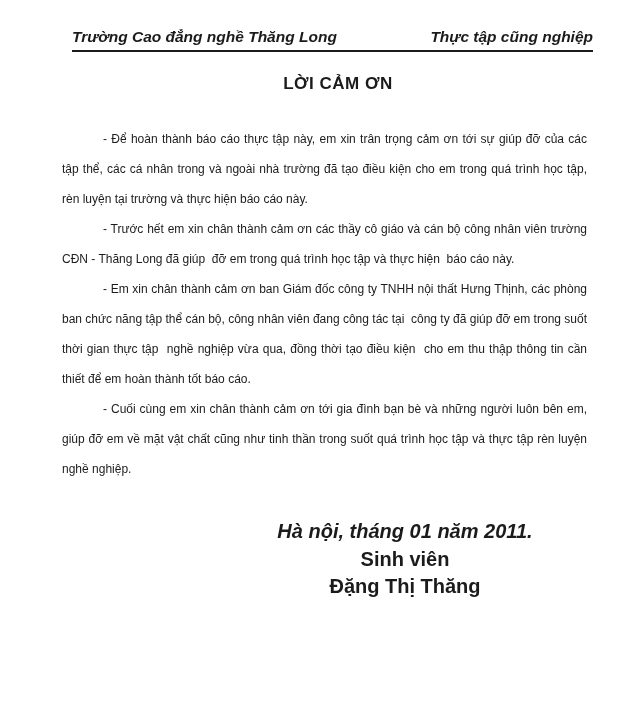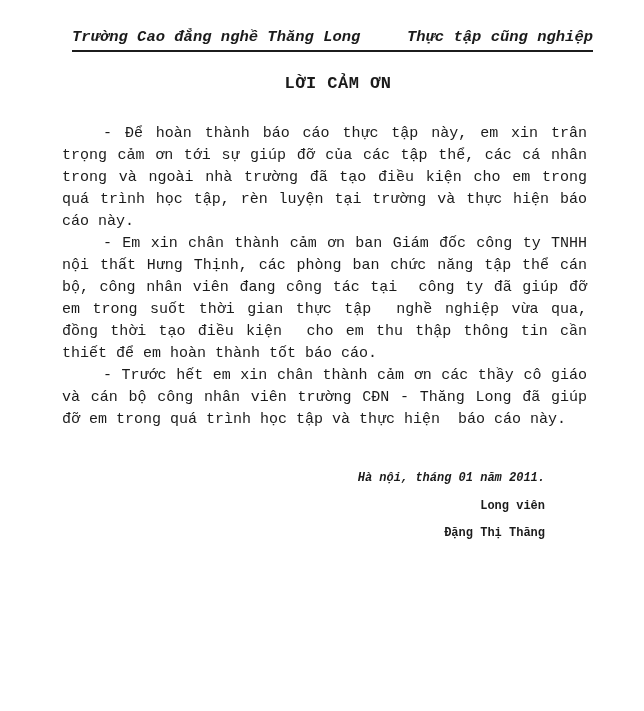--- a/index.html
+++ b/index.html
@@ -5,21 +5,21 @@
   html, body {
     margin: 0;
     padding: 0;
     background: #ffffff;
   }
   .page {
     position: relative;
     width: 644px;
     height: 711px;
     background: #ffffff;
-    font-family: Liberation Mono, monospace;
+    font-family: Liberation Sans, sans-serif;
     color: #1b1b1b;
     overflow: hidden;
   }
   .doc-header {
     display: flex;
     justify-content: space-between;
     align-items: flex-end;
     margin: 28px 51px 0 72px;
     padding-bottom: 4px;
     border-bottom: 2.5px solid #1c1c1c;
@@ -32,34 +32,34 @@
     margin-top: 22px;
     padding-left: 32px;
     text-align: center;
     font-size: 17px;
     font-weight: bold;
     letter-spacing: 0.5px;
   }
   .doc-body {
     margin: 30px 57px 4px 62px;
     text-align: justify;
-    font-size: 15px;
-    line-height: 22px;
+    font-size: 12px;
+    line-height: 30px;
   }
   .doc-body p {
     margin: 0;
     text-indent: 41px;
     white-space: pre-wrap;
   }
   .signature {
     margin-top: 34px;
     margin-left: 265px;
     width: 280px;
-    text-align: right;
-    font-size: 12px;
+    text-align: center;
+    font-size: 20px;
     font-weight: bold;
     line-height: 27.5px;
   }
   .signature .date-line {
     font-style: italic;
   }
 </style>
 </head>
 <body>
 
@@ -67,23 +67,24 @@
 
   <div class="doc-header">
     <span>Trường Cao đẳng nghề Thăng Long</span>
     <span>Thực tập cũng nghiệp</span>
   </div>
 
   <div class="doc-title">LỜI CẢM ƠN</div>
 
   <div class="doc-body">
     <p>- Để hoàn thành báo cáo thực tập này, em xin trân trọng cảm ơn tới sự giúp đỡ của các tập thể, các cá nhân trong và ngoài nhà trường đã tạo điều kiện cho em trong quá trình học tập, rèn luyện tại trường và thực hiện báo cáo này.</p>
+    <p>- Trước hết em xin chân thành cảm ơn các thầy cô giáo và cán bộ công nhân viên trường CĐN - Thăng Long đã giúp  đỡ em trong quá trình học tập và thực hiện  báo cáo này.</p>
     <p>- Em xin chân thành cảm ơn ban Giám đốc công ty TNHH nội thất Hưng Thịnh, các phòng ban chức năng tập thể cán bộ, công nhân viên đang công tác tại  công ty đã giúp đỡ em trong suốt thời gian thực tập  nghề nghiệp vừa qua, đồng thời tạo điều kiện  cho em thu thập thông tin cần thiết để em hoàn thành tốt báo cáo.</p>
-    <p>- Trước hết em xin chân thành cảm ơn các thầy cô giáo và cán bộ công nhân viên trường CĐN - Thăng Long đã giúp  đỡ em trong quá trình học tập và thực hiện  báo cáo này.</p>
+    <p>- Cuối cùng em xin chân thành cảm ơn tới gia đình bạn bè và những người luôn bên em, giúp đỡ em về mặt vật chất cũng như tinh thần trong suốt quá trình học tập và thực tập rèn luyện nghề nghiệp.</p>
   </div>
 
   <div class="signature">
     <div class="date-line">Hà nội, tháng 01 năm 2011.</div>
-    <div>Long viên</div>
+    <div>Sinh viên</div>
     <div>Đặng Thị Thăng</div>
   </div>
 
 </div>
 
 </body></html>

